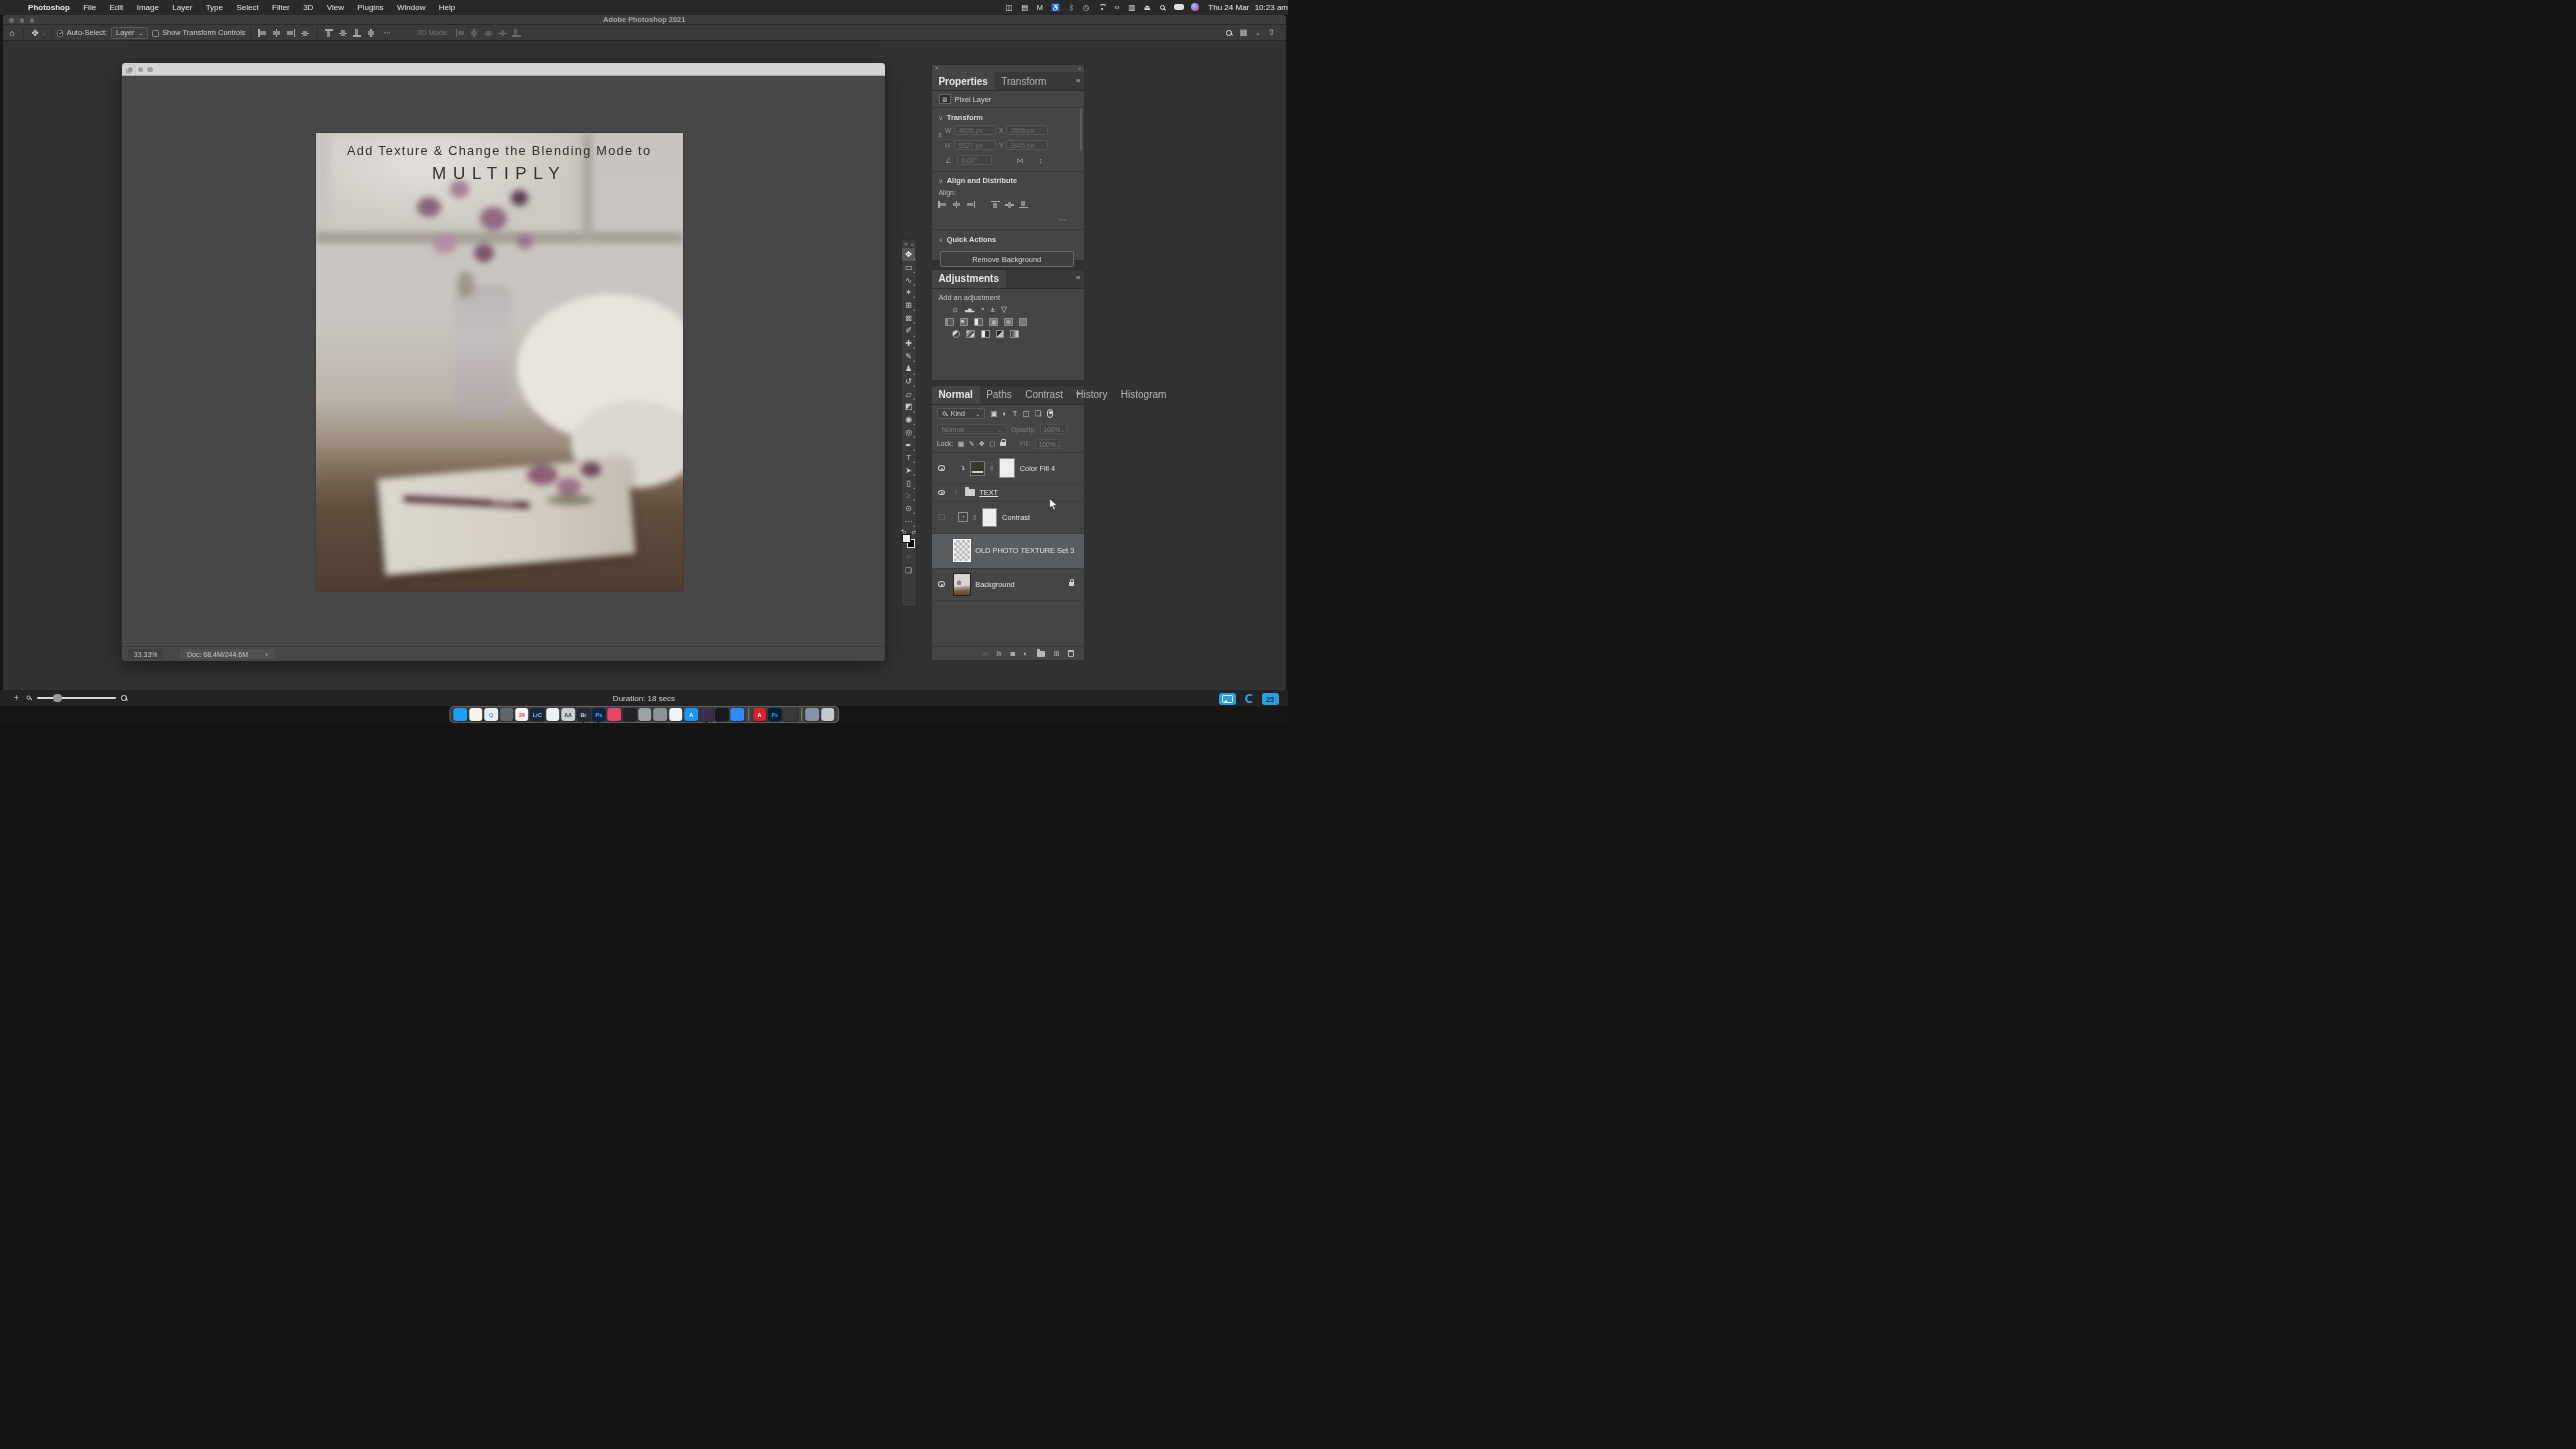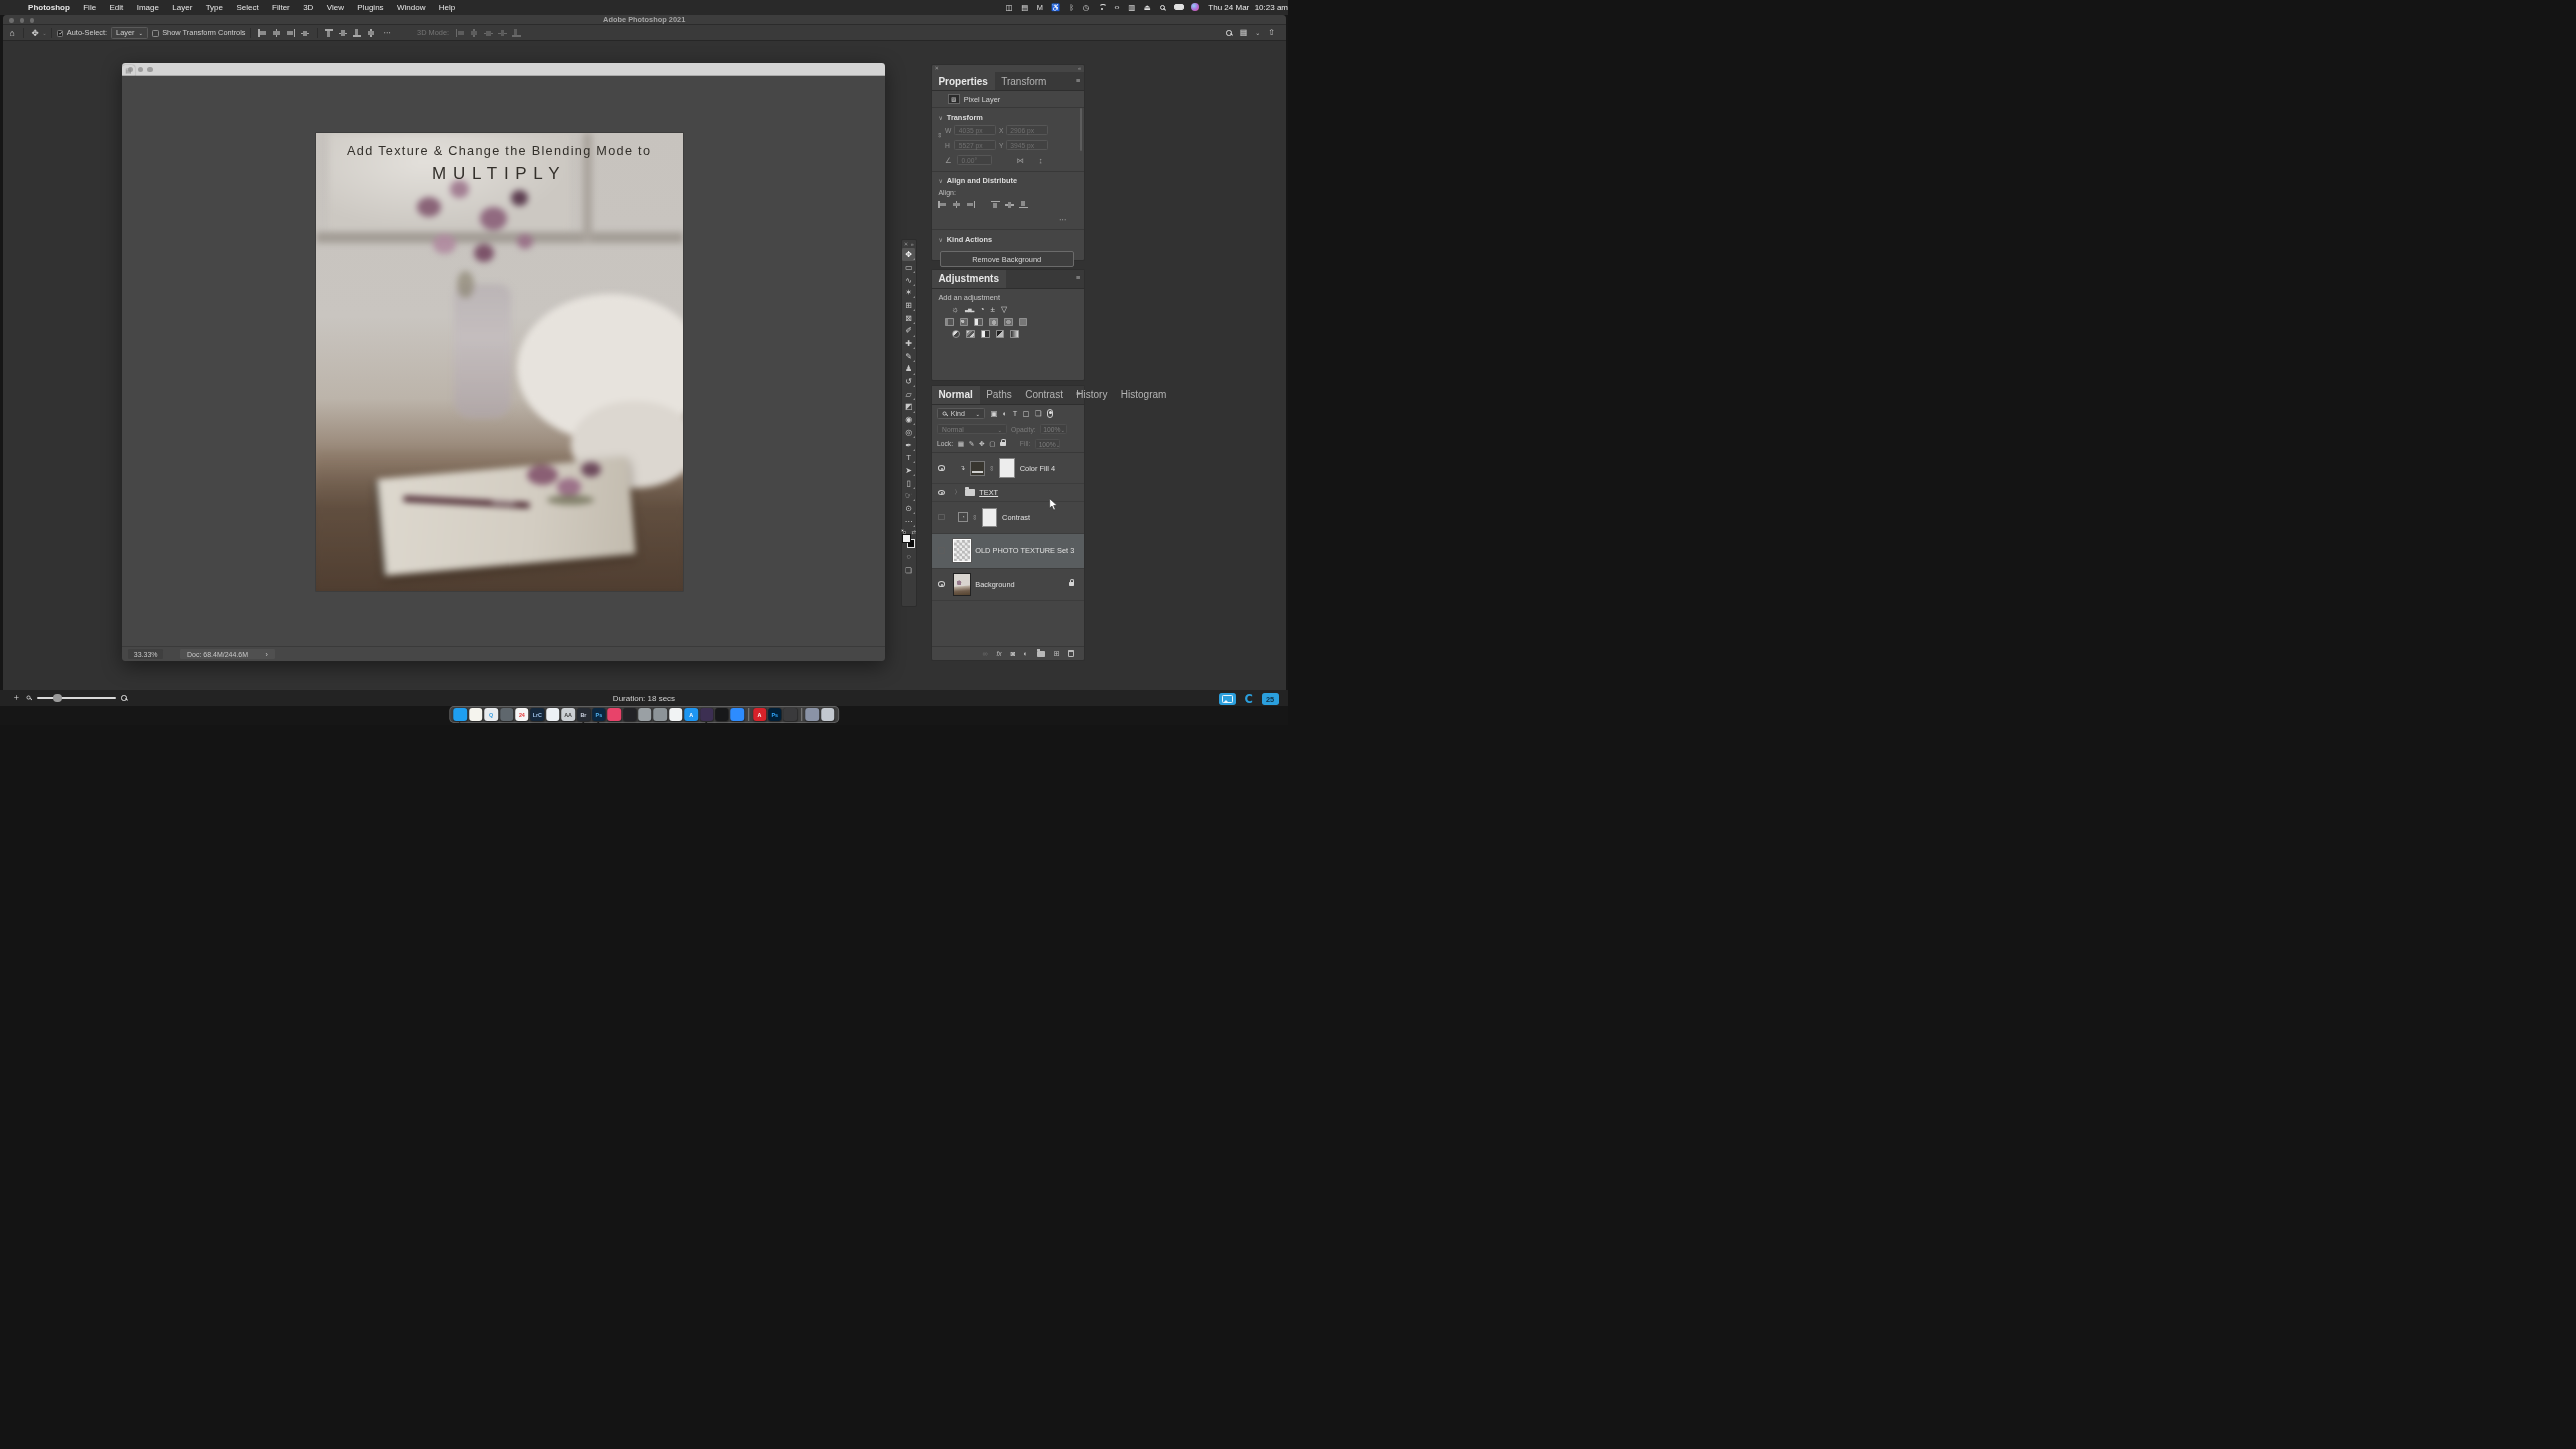--- a/index.html
+++ b/index.html
@@ -109,21 +109,21 @@
   
   .panel{position:absolute;left:928px;width:154px;background:#454545;border:0.7px solid #2e2e2e;border-radius:2px;color:#d6d6d6;}
   .p-props{top:22px;height:197px;}
   .p-adj{top:227px;height:112px;}
   .p-layers{top:343px;height:276px;}
   .phead{display:flex;justify-content:space-between;color:#9a9a9a;font-size:5.4px;padding:0.7px 2.7px;}
   .ptabs{display:flex;background:#393939;border-bottom:0.7px solid #2e2e2e;position:relative;}
   .ptab{padding:3.4px 6.7px;font-size:10px;color:#b4b4b4;}
   .ptab.on{background:#454545;color:#e8e8e8;font-weight:bold;}
   .pmenu{position:absolute;right:4px;top:3.4px;color:#b0b0b0;font-size:7.4px;letter-spacing:-0.7px;}
-  .row{display:flex;align-items:center;gap:4px;padding:0 16px;}
+  .row{display:flex;align-items:center;gap:4px;padding:0 7px;}
   .pixlayer{height:17.4px;border-bottom:0.7px solid #383838;}
   .pixthumb{width:12px;height:9.4px;background:#2b2b2b;border:0.7px solid #666;display:flex;align-items:center;justify-content:center;font-size:5.4px;color:#ddd;}
   .sect{font-size:7.4px;font-weight:bold;color:#dcdcdc;padding:4.7px 6.7px 2px;}
   .sect .tri{font-weight:normal;color:#a8a8a8;margin-right:4px;font-size:6px;}
   .tf-grid{padding:1.3px 6.7px 0 4px;display:grid;grid-template-columns:9.4px 9.4px 42px 9.4px 42px;grid-row-gap:4.7px;align-items:center;font-size:6.7px;color:#8f8f8f;}
   .tfield{border:0.7px solid #565656;background:#424242;border-radius:1.3px;height:10px;line-height:10px;padding:0 3.4px;color:#6f6f6f;font-size:6.7px;}
   .chain{color:#9a9a9a;font-size:6.7px;transform:rotate(90deg);display:inline-block;}
   .ang-row{display:flex;align-items:center;gap:5.4px;padding:5.4px 6.7px 0 13.4px;font-size:7.4px;color:#9a9a9a;}
   .divider{height:0.7px;background:#383838;margin-top:5.4px;}
   .alignlbl{font-size:7px;color:#bdbdbd;padding:2px 6.7px;}
@@ -431,21 +431,21 @@
           <span class="al al-l"></span>
           <span class="al al-c"></span>
           <span class="al al-r"></span>
           <span class="gap"></span>
           <span class="al al-t"></span>
           <span class="al al-m"></span>
           <span class="al al-b"></span>
         </div>
         <div class="morebtn">⋯</div>
         <div class="divider"></div>
-        <div class="sect"><span class="tri">∨</span><span>Kind Actions</span></div>
+        <div class="sect"><span class="tri">∨</span><span>Quick Actions</span></div>
         <div class="qbtn">Remove Background</div>
         <div class="pscroll"></div>
       </div>
 
       <div class="panel p-adj">
         <div class="ptabs">
           <span class="ptab on">Adjustments</span>
           <span class="pmenu">≡</span>
         </div>
         <div class="addadj">Add an adjustment</div>

